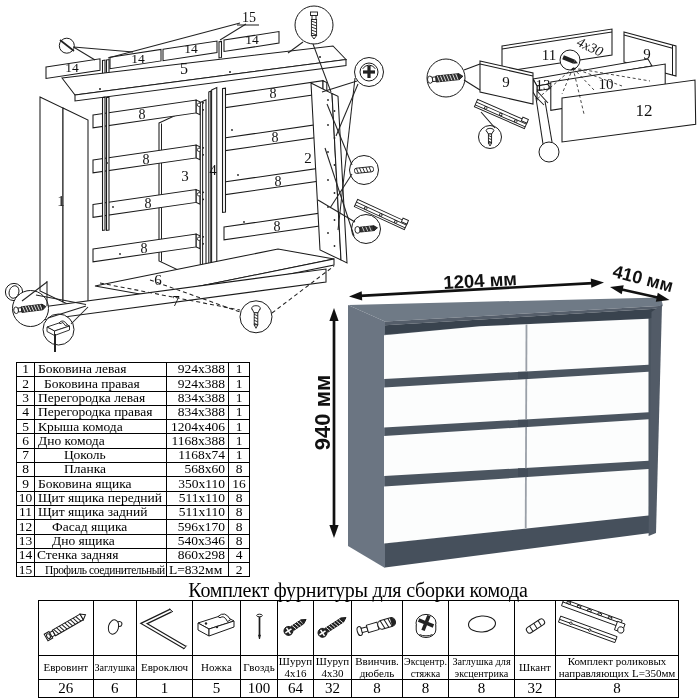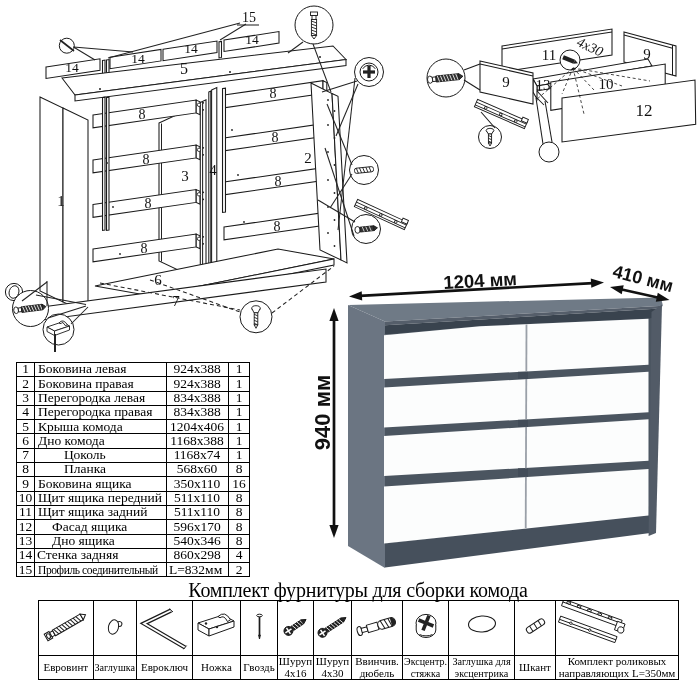--- a/index.html
+++ b/index.html
@@ -7,21 +7,21 @@
   svg.layer { position:absolute; left:0; top:0; }
   table { border-collapse:collapse; }
   td { border:1px solid #000; }
   #parts { position:absolute; left:16px; top:362px; font-size:13.5px; table-layout:fixed; width:233px; }
   #parts td { height:13.3px; padding:0 2px; line-height:12.5px; white-space:nowrap; overflow:hidden; }
   #parts td:nth-child(1) { width:17px; text-align:center; padding:0; }
   #parts td:nth-child(2) { width:131px; }
   #parts td:nth-child(3) { width:61px; }
   #parts td:nth-child(4) { width:21px; }
   #parts .c { text-align:center; }
-  #parts .r { text-align:center; padding-right:3px; }
+  #parts .r { text-align:right; padding-right:3px; }
   #parts .l { text-align:left; padding-left:2px; }
   #title { position:absolute; left:8px; top:579px; width:700px; text-align:center;
      font-size:20px; letter-spacing:-0.2px; color:#000; }
   #hw { position:absolute; left:38px; top:600px; width:640px; table-layout:fixed; }
   #hw td { text-align:center; vertical-align:middle; padding:0; overflow:hidden;margin-top:12px; }
   #hw tr.ic td { height:51px; }
   #hw td.lbl { font-size:11px; line-height:11.5px; height:23px; }
   #hw td.cnt { font-size:15px; height:16px; }
 </style></head>
 <body>
@@ -337,21 +337,21 @@
       </colgroup>
       <tbody>
         <tr>
           <td class="c">1</td>
           <td style="padding-left:3px;">Боковина левая</td>
           <td class="r">924x388</td>
           <td class="c">1</td>
         </tr>
         <tr>
           <td class="c">2</td>
-          <td style="padding-left:3px;">Боковина правая</td>
+          <td style="padding-left:9px;">Боковина правая</td>
           <td class="r">924x388</td>
           <td class="c">1</td>
         </tr>
         <tr>
           <td class="c">3</td>
           <td style="padding-left:3px;">Перегородка левая</td>
           <td class="r">834x388</td>
           <td class="c">1</td>
         </tr>
         <tr>
@@ -415,21 +415,21 @@
           <td class="c">8</td>
         </tr>
         <tr>
           <td class="c">14</td>
           <td style="">Стенка задняя</td>
           <td class="r">860x298</td>
           <td class="c">4</td>
         </tr>
         <tr>
           <td class="c">15</td>
-          <td style="padding-left:3px;font-size:11.5px;letter-spacing:-0.4px;">Профиль соединительный</td>
+          <td style="padding-left:10px;font-size:11.5px;letter-spacing:-0.4px;">Профиль соединительный</td>
           <td class="l">L=832мм</td>
           <td class="c">2</td>
         </tr>
       </tbody>
     </table>
 <div id="title">Комплект фурнитуры для сборки комода</div>
 <table id="hw">
       <colgroup>
         <col style="width:54.5px">
         <col style="width:43.5px">
@@ -583,15 +583,29 @@
           <td class="lbl">Ножка</td>
           <td class="lbl">Гвоздь</td>
           <td class="lbl">Шуруп<br>4х16</td>
           <td class="lbl">Шуруп<br>4х30</td>
           <td class="lbl">Ввинчив.<br>дюбель</td>
           <td class="lbl" style="font-size:10px">Эксцентр.<br>стяжка</td>
           <td class="lbl" style="font-size:10.2px">Заглушка для<br>эксцентрика</td>
           <td class="lbl">Шкант</td>
           <td class="lbl">Комплект роликовых<br>направляющих L=350мм</td>
         </tr>
+        <tr class="num">
+          <td class="cnt">26</td>
+          <td class="cnt">6</td>
+          <td class="cnt">1</td>
+          <td class="cnt">5</td>
+          <td class="cnt">100</td>
+          <td class="cnt">64</td>
+          <td class="cnt">32</td>
+          <td class="cnt">8</td>
+          <td class="cnt">8</td>
+          <td class="cnt">8</td>
+          <td class="cnt">32</td>
+          <td class="cnt">8</td>
+        </tr>
       </tbody>
     </table>
 </div>
 
 </body></html>

